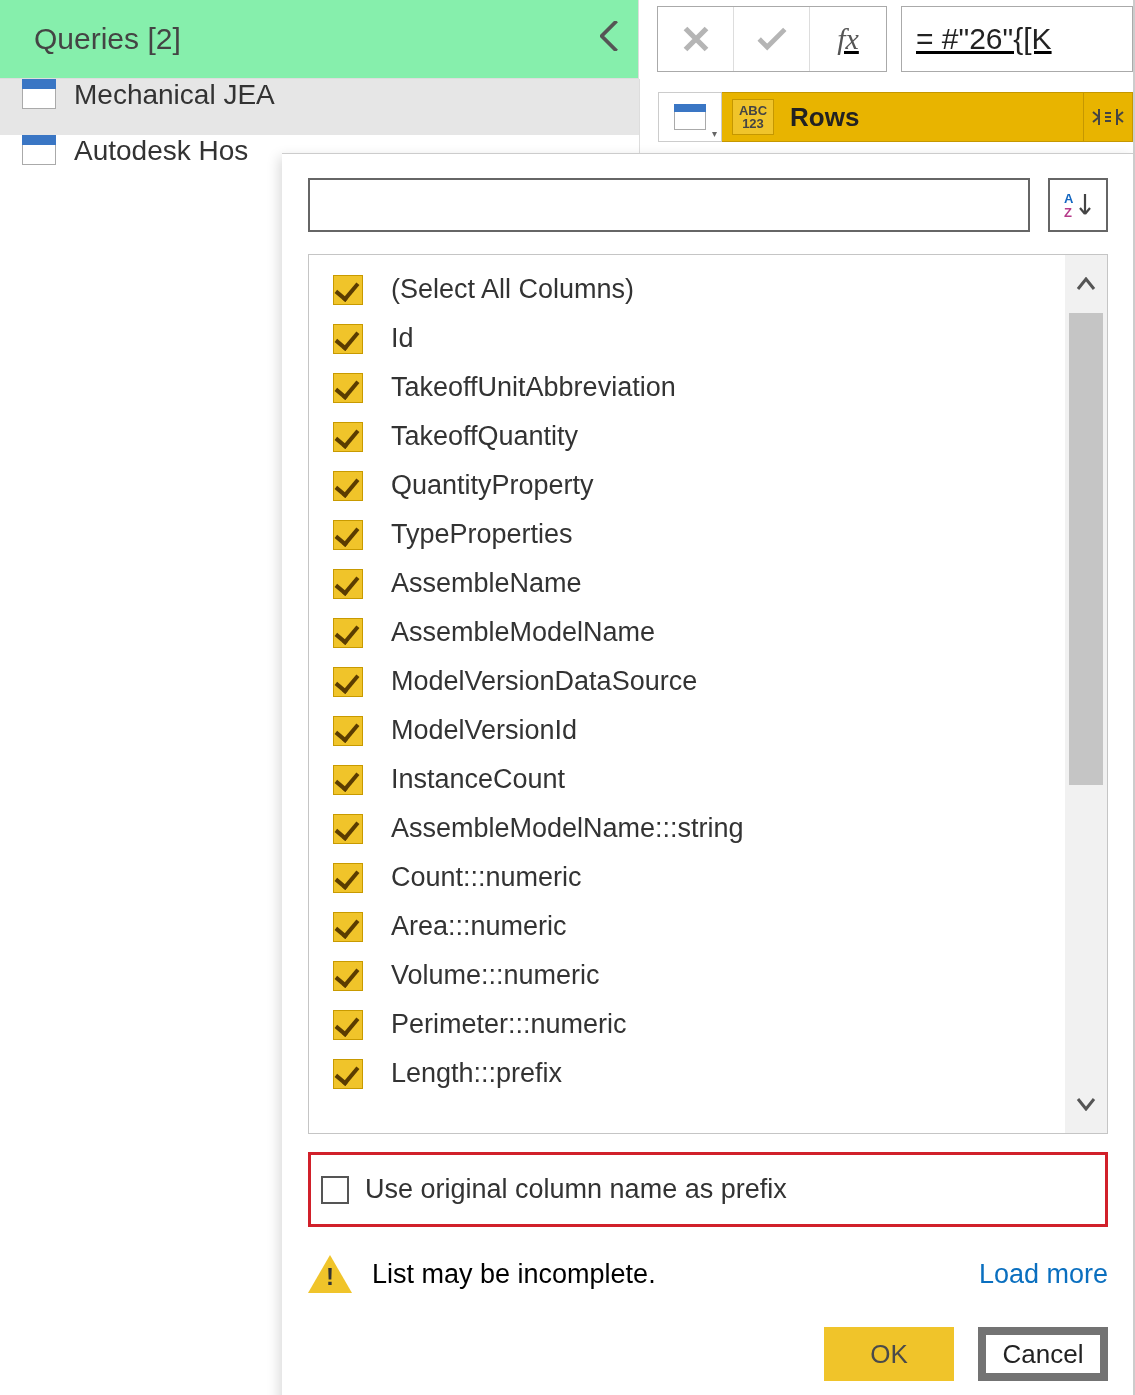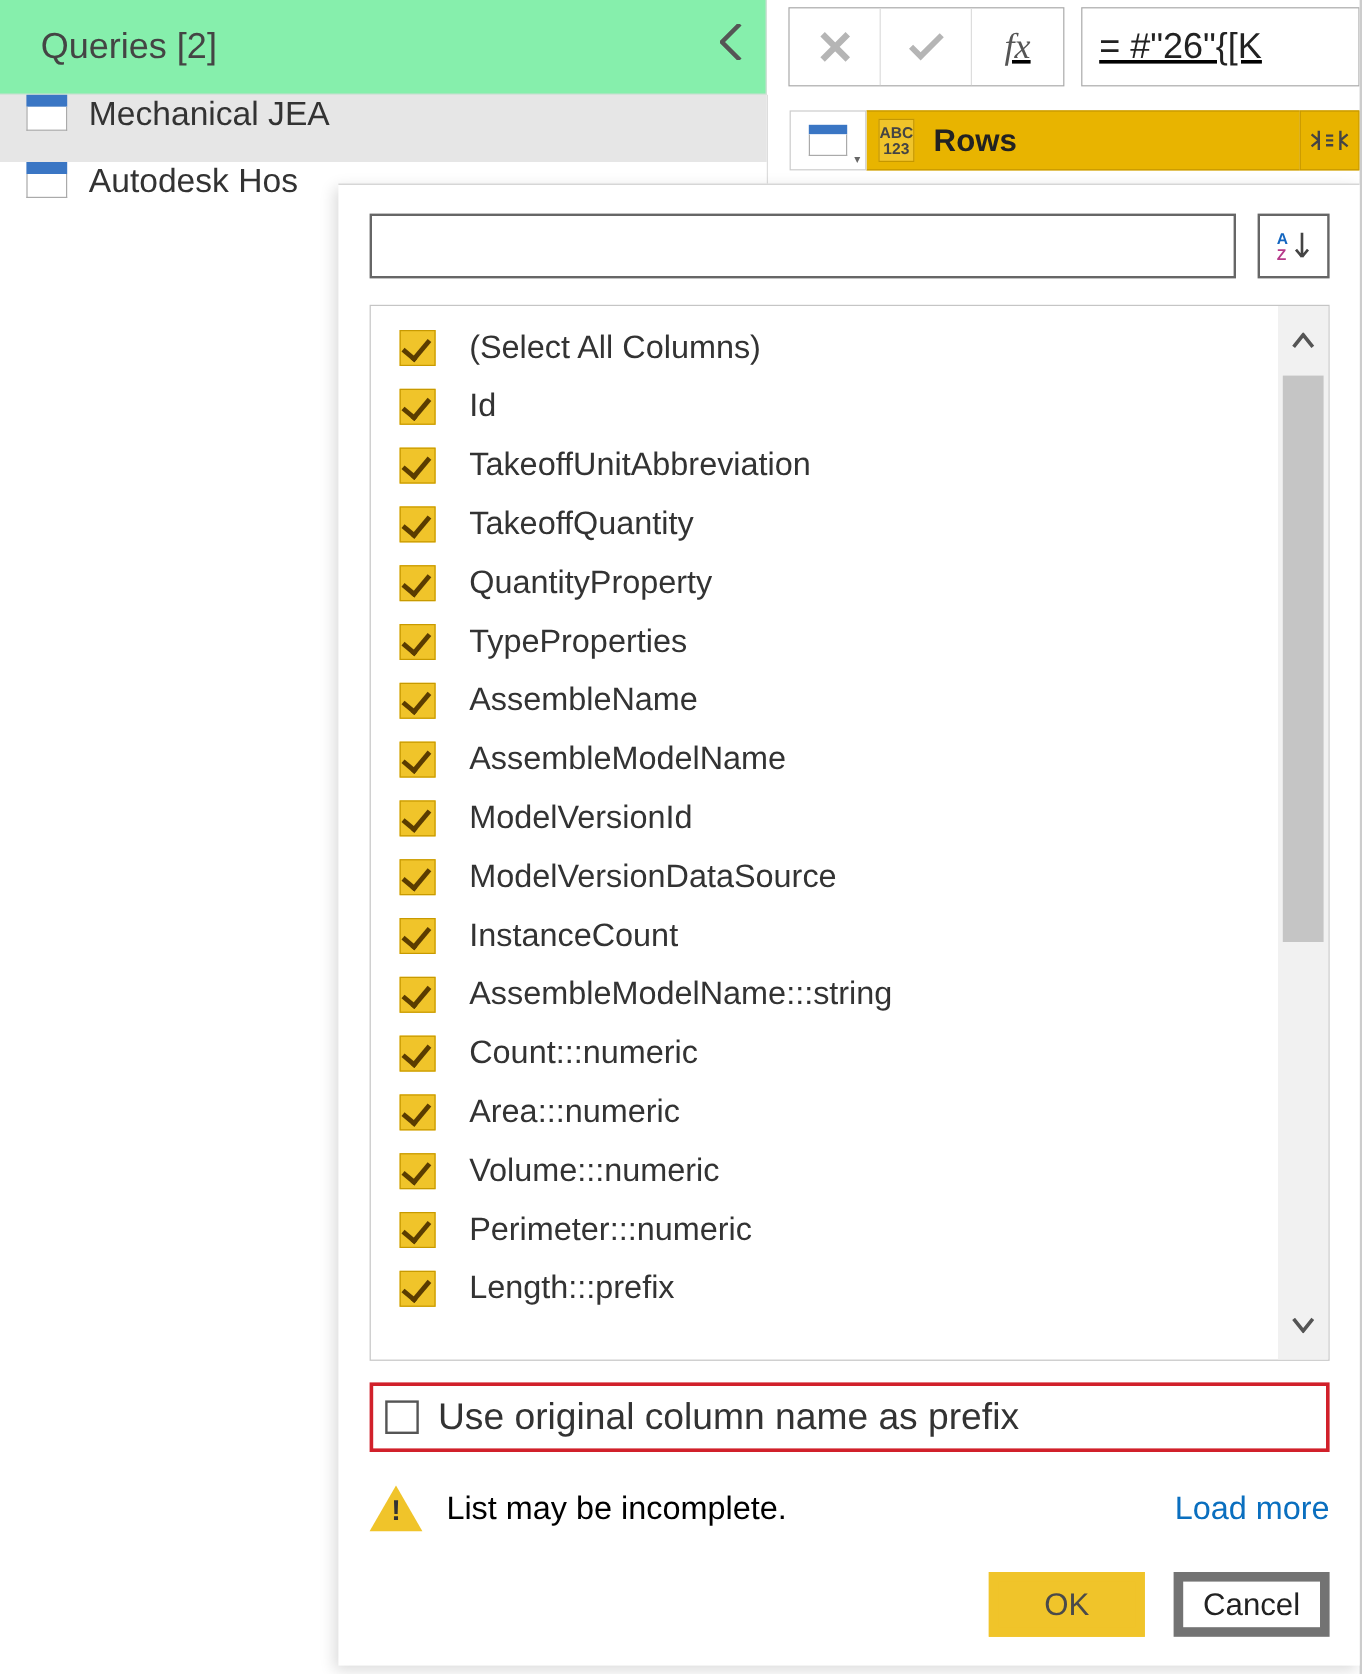--- a/index.html
+++ b/index.html
@@ -148,21 +148,21 @@
     border-top: 1px solid #c59700;
     border-bottom: 1px solid #c59700;
     display: flex;
     align-items: center;
     padding: 0 10px;
     font-weight: 600;
     color: #222;
     font-size: 26px;
   }
   .col-type-badge {
-    width: 30px; height: 36px;
+    width: 42px; height: 36px;
     background: #f0c42a;
     border: 1px solid #c59700;
     margin-right: 16px;
     display:flex;align-items:center;justify-content:center;
     font-size:13px; line-height:13px; color:#444; font-weight:600;
     flex-direction:column;
   }
   .expand-btn {
     width: 50px; height: 50px;
     background: #e8b400;
@@ -252,26 +252,26 @@
   }
   .vscroll .track { flex:1; position:relative; }
   .vscroll .thumb {
     position:absolute; left:4px; right:4px;
     top:0; height:62%;
     background:#c5c5c5;
   }
 
   .prefix-row {
     margin: 18px 26px 0 26px;
-    padding: 8px 10px;
+    padding: 19px 10px;
     border: 3px solid #d1202a;
     display: flex;
     align-items: center;
     gap: 16px;
-    font-size: 31px;
+    font-size: 27px;
     color: #333;
   }
   .prefix-row .box {
     width: 28px; height: 28px;
     border: 2px solid #555;
     background: #fff;
   }
 
   .warn-row {
     margin: 28px 26px 0 26px;
@@ -428,25 +428,25 @@
         <div class="col-row">
           <span class="chk"></span>
           <span>AssembleName</span>
         </div>
         <div class="col-row">
           <span class="chk"></span>
           <span>AssembleModelName</span>
         </div>
         <div class="col-row">
           <span class="chk"></span>
+          <span>ModelVersionDataSource</span>
+        </div>
+        <div class="col-row">
+          <span class="chk"></span>
           <span>ModelVersionId</span>
-        </div>
-        <div class="col-row">
-          <span class="chk"></span>
-          <span>ModelVersionDataSource</span>
         </div>
         <div class="col-row">
           <span class="chk"></span>
           <span>InstanceCount</span>
         </div>
         <div class="col-row">
           <span class="chk"></span>
           <span>AssembleModelName:::string</span>
         </div>
         <div class="col-row">

